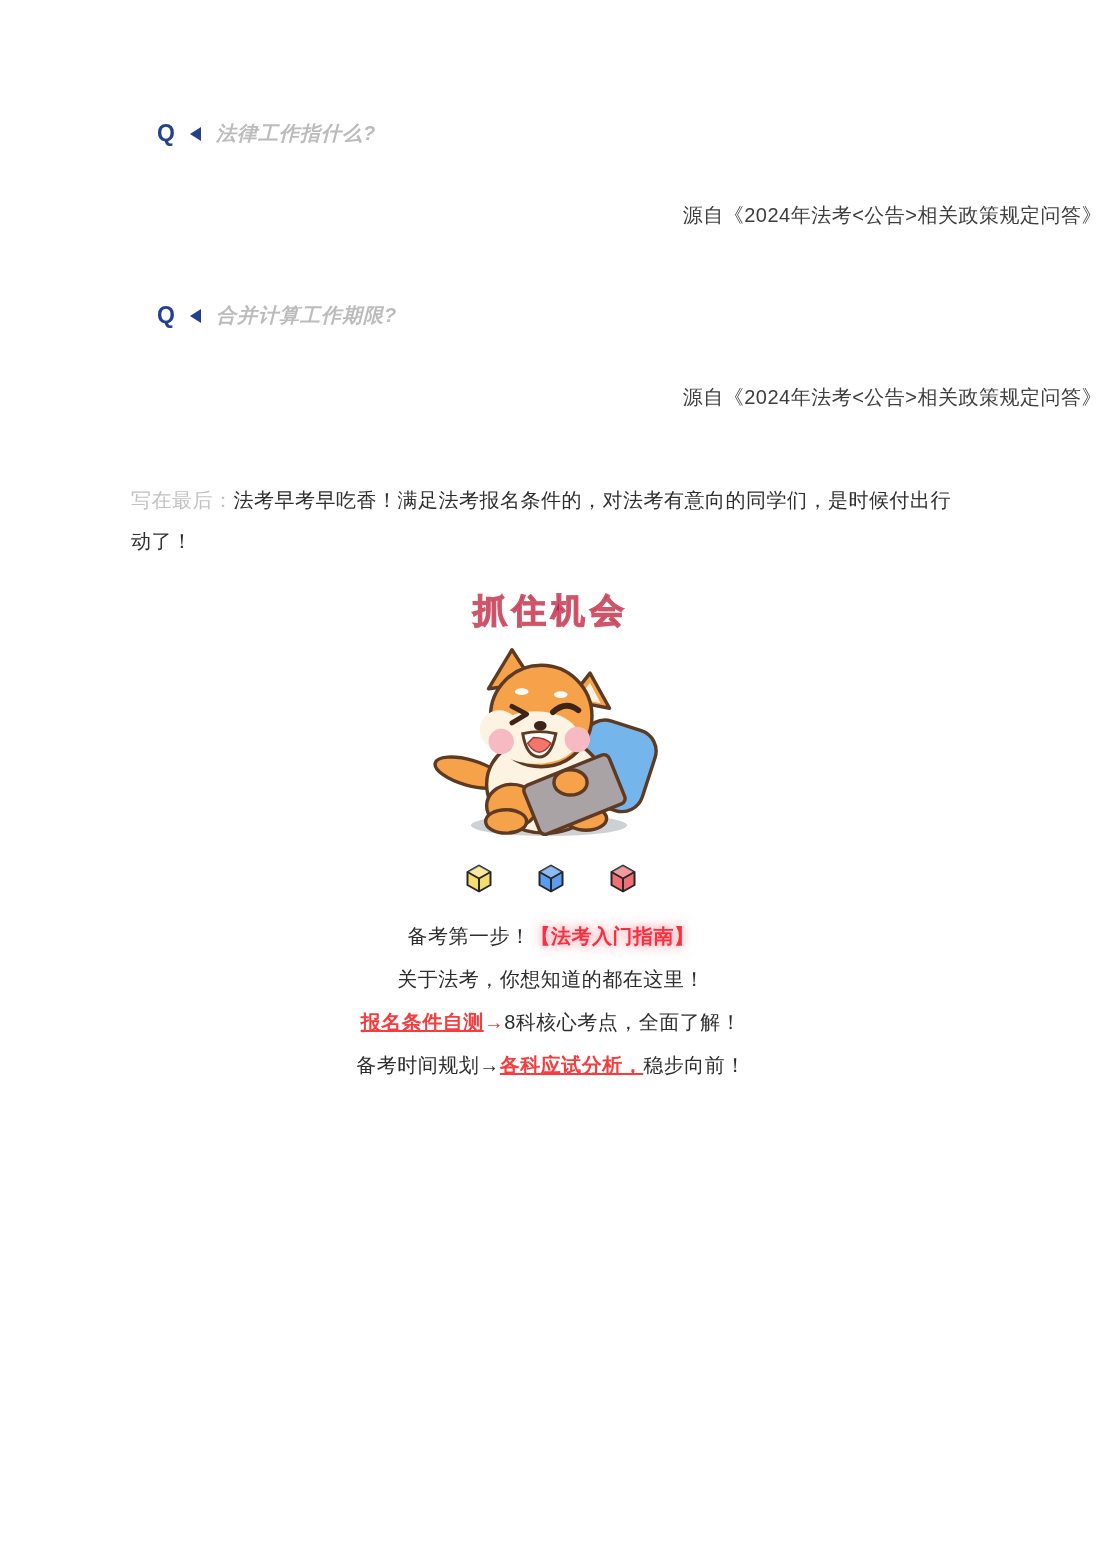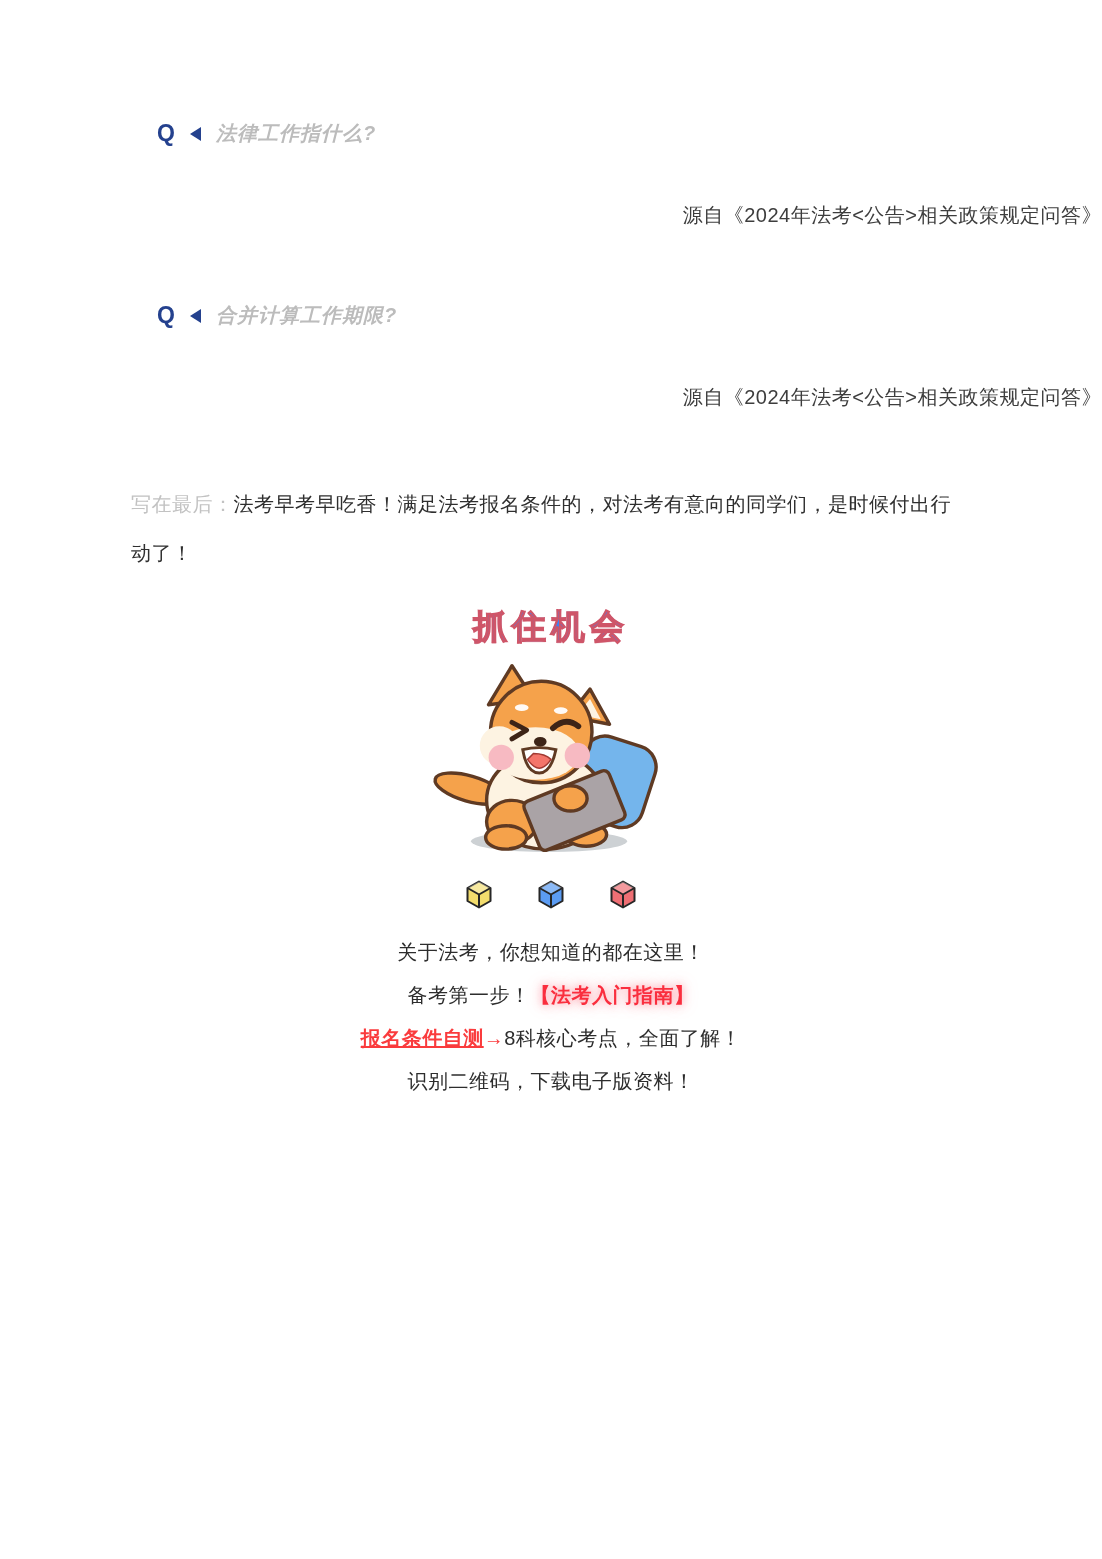--- a/index.html
+++ b/index.html
@@ -54,33 +54,33 @@
     font-size: 20px;
     line-height: 41px;
     text-align: right;
     color: #3d3d3d;
     letter-spacing: 0.5px;
   }
 
   .final-note {
     margin: 62px 131px 0;
     font-size: 20px;
-    line-height: 49px;
+    line-height: 41px;
     letter-spacing: 0.5px;
   }
   .final-label { color: #c2c2c2; }
   .final-text  { color: #2f2f2f; }
 
   .sticker { margin-top: 26px; text-align: center; }
   .sticker-caption {
     display: inline-block;
     font-size: 34px;
     font-weight: bold;
     letter-spacing: 5px;
-    color: #3b82f6;
+    color: #be185d;
     -webkit-text-stroke: 1.2px #cf5568;
     text-shadow: 0 1px 0 rgba(207,85,104,.35);
   }
   .sticker-art { display: block; margin: 4px auto 0; }
 
   .cubes {
     margin-top: 26px;
     display: flex;
     justify-content: center;
     gap: 46px;
@@ -190,26 +190,26 @@
     </svg>
     <svg class="cube-icon" width="26" height="29" viewBox="0 0 26 29" aria-hidden="true">
       <polygon points="13,1.5 24.5,8 24.5,21 13,27.5 1.5,21 1.5,8" stroke="#262626" stroke-width="2" stroke-linejoin="round" fill="#ef6f74"></polygon>
       <polygon points="13,1.5 24.5,8 13,14.5 1.5,8" fill="#ffffff" opacity="0.3"></polygon>
       <path d="M1.5 8 L13 14.5 L24.5 8 M13 14.5 L13 27.5" fill="none" stroke="#262626" stroke-width="2" stroke-linejoin="round"></path>
     </svg>
   </div>
 
   <div class="promo">
     <p class="promo-line">
+      <span>备考第一步！</span><span class="seg-glow">【法考入门指南】</span>
+    </p>
+    <p class="promo-line">
       <span>关于法考，你想知道的都在这里！</span>
     </p>
     <p class="promo-line">
-      <span>备考第一步！</span><span class="seg-glow">【法考入门指南】</span>
-    </p>
-    <p class="promo-line">
       <span class="seg-red-bold">报名条件自测</span><span class="seg-red">→</span><span>8科核心考点，全面了解！</span>
     </p>
     <p class="promo-line">
-      <span>识别二维码，下载电子版资料！</span>
+      <span>备考时间规划→</span><span class="seg-red-bold">各科应试分析，</span><span>稳步向前！</span>
     </p>
   </div>
 
 </div>
 
 </body></html>

